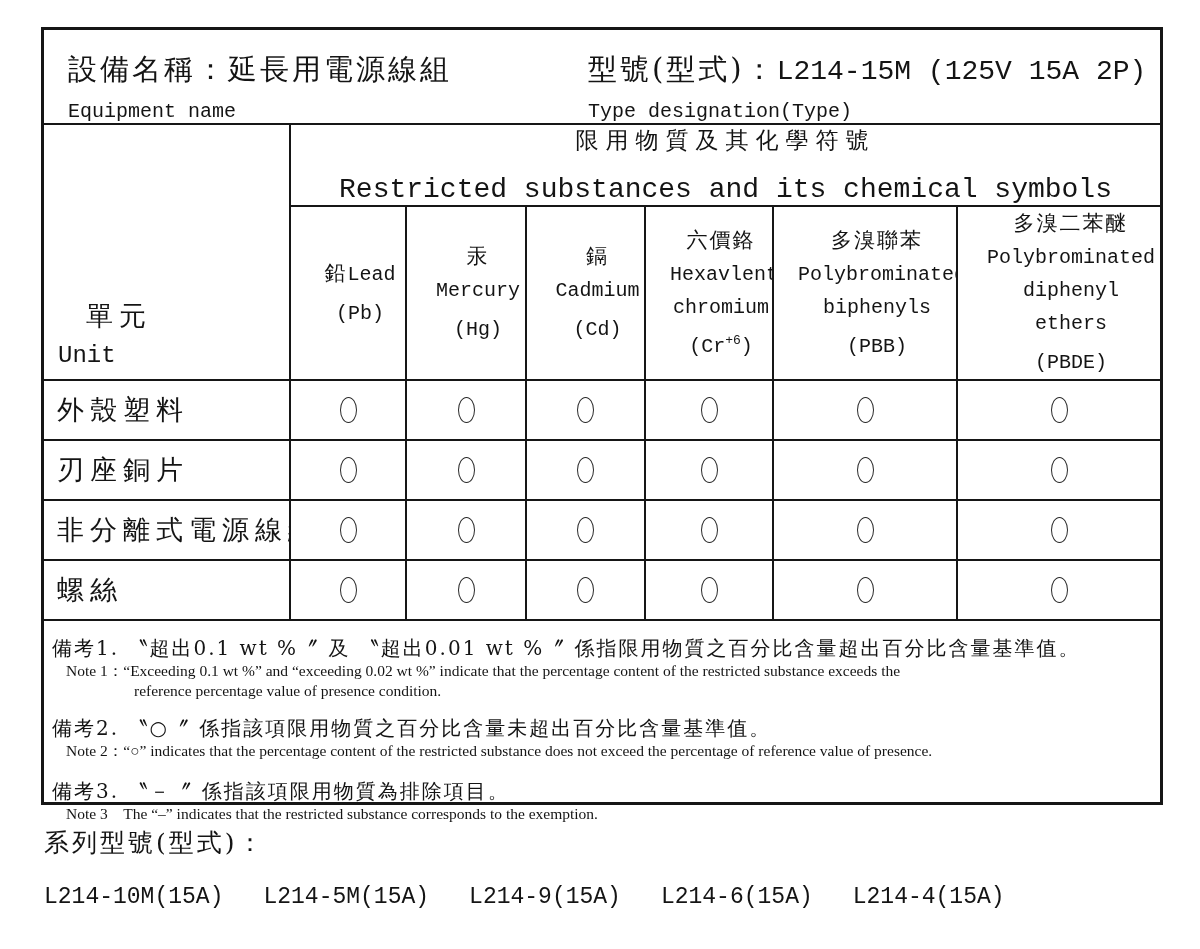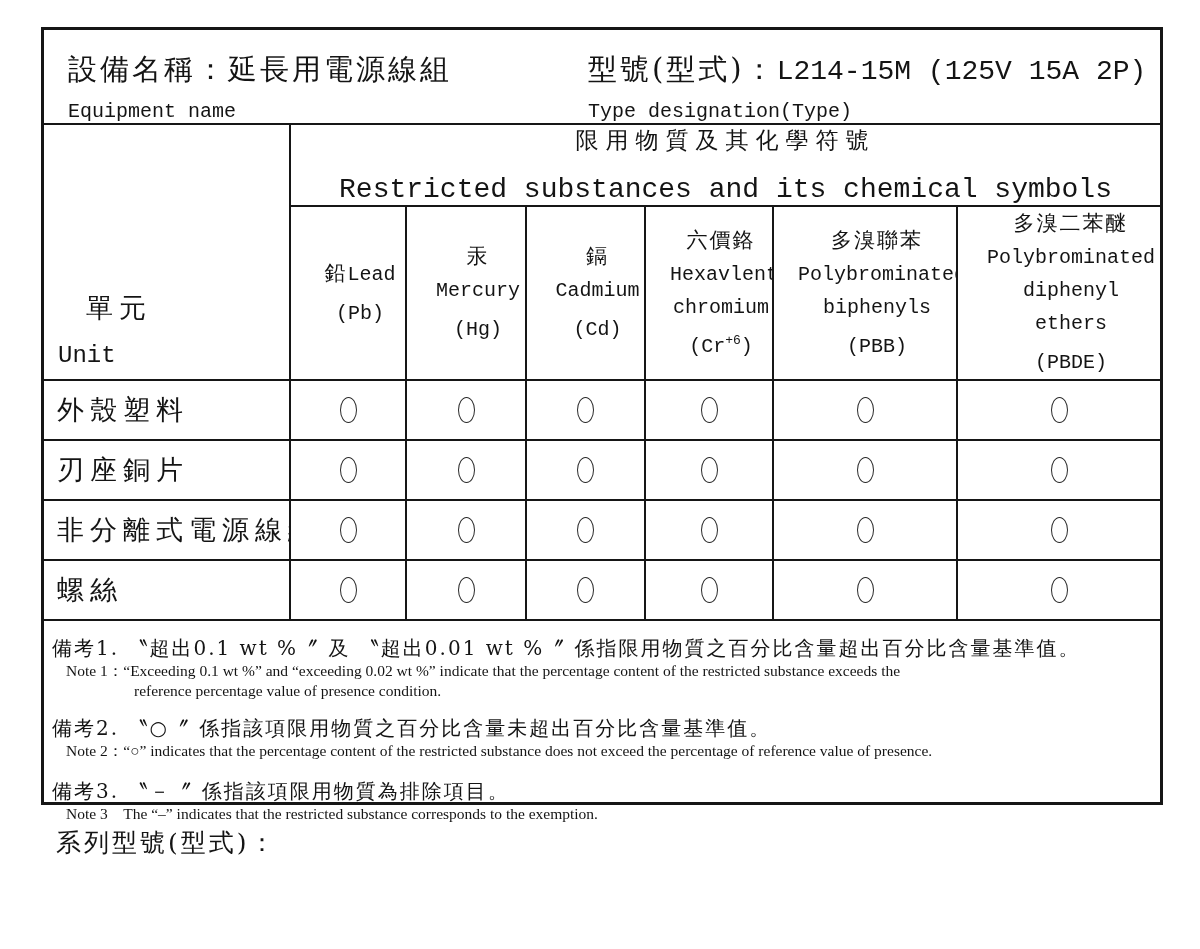--- a/index.html
+++ b/index.html
@@ -44,21 +44,21 @@
   .main-table tr > td:last-child  { border-right: none; }
   .hrow1 td { border-top: none; }
   .hrow1 { height: 70px; }
   .hrow2 { height: 140px; }
   .drow  { height: 60px; }
   .unit-cell {
     text-align: left !important; vertical-align: bottom !important;
     padding: 0 0 10px 14px !important;
   }
   .unit-zh { font-size: 27px; letter-spacing: 6px; margin-left: 28px; }
-  .unit-en { font-size: 24px; margin-top: 16px; }
+  .unit-en { font-size: 24px; margin-top: 8px; }
   .merged-zh { font-size: 23px; letter-spacing: 7px; }
   .merged-en { font-size: 28px; margin-top: 18px; }
   .colhead { font-size: 21px; }
   .colhead .line { line-height: 33px; letter-spacing: 1px; padding-left: 24px; }
   .colhead .line.cjkline { letter-spacing: 2px; }
   .colhead .mono { font-size: 20px; letter-spacing: 0; }
   .colhead sup { font-size: 13px; }
   .rowlabel {
     text-align: left !important; padding-left: 13px !important;
     font-size: 27px; letter-spacing: 6px; white-space: nowrap;
@@ -76,21 +76,21 @@
     line-height: 20px; margin-left: 14px; white-space: nowrap;
   }
   .note-en2 {
     font-family: "Liberation Serif", serif; font-size: 15.5px;
     line-height: 20px; margin-left: 82px; white-space: nowrap;
   }
   .note-gap-sm { margin-top: 2px; }
   .note-gap-md { margin-top: 14px; }
   .note-gap-lg { margin-top: 17px; }
   
-  .series { position: absolute; left: 44px; top: 826px; margin-left: 12px; }
+  .series { position: absolute; left: 44px; top: 826px; }
   .series-label { font-size: 25px; letter-spacing: 3px; }
   .series-models {
     margin-top: 25px; font-size: 23px;
     display: flex; gap: 40px; white-space: nowrap;
   }
 </style>
 </head>
 <body>
 
 <div class="doc-box">
@@ -213,13 +213,20 @@
     <div class="note-en2"></div>
     <div class="note-zh note-gap-lg">備考3. 〝－〞 係指該項限用物質為排除項目。</div>
     <div class="note-en">Note 3　The “–” indicates that the restricted substance corresponds to the exemption.</div>
     <div class="note-en2"></div>
   </div>
 
 </div>
 
 <div class="series">
   <div class="series-label">系列型號(型式)：</div>
+  <div class="series-models mono">
+    <span>L214-10M(15A)</span>
+    <span>L214-5M(15A)</span>
+    <span>L214-9(15A)</span>
+    <span>L214-6(15A)</span>
+    <span>L214-4(15A)</span>
+  </div>
 </div>
 
 </body></html>

